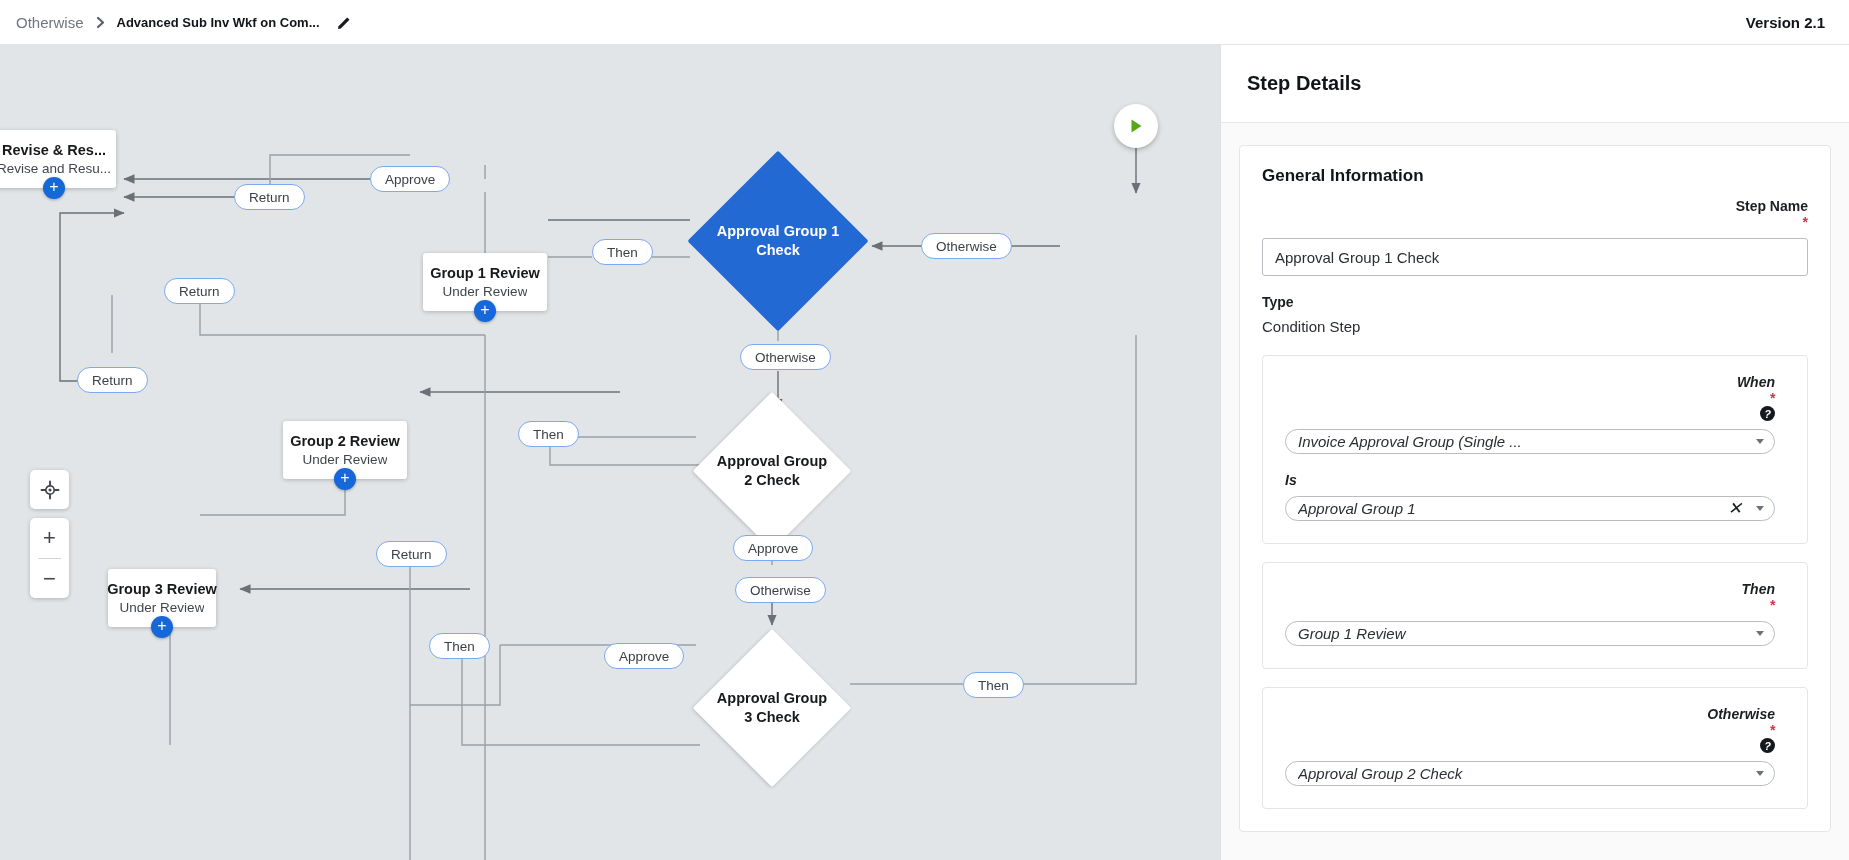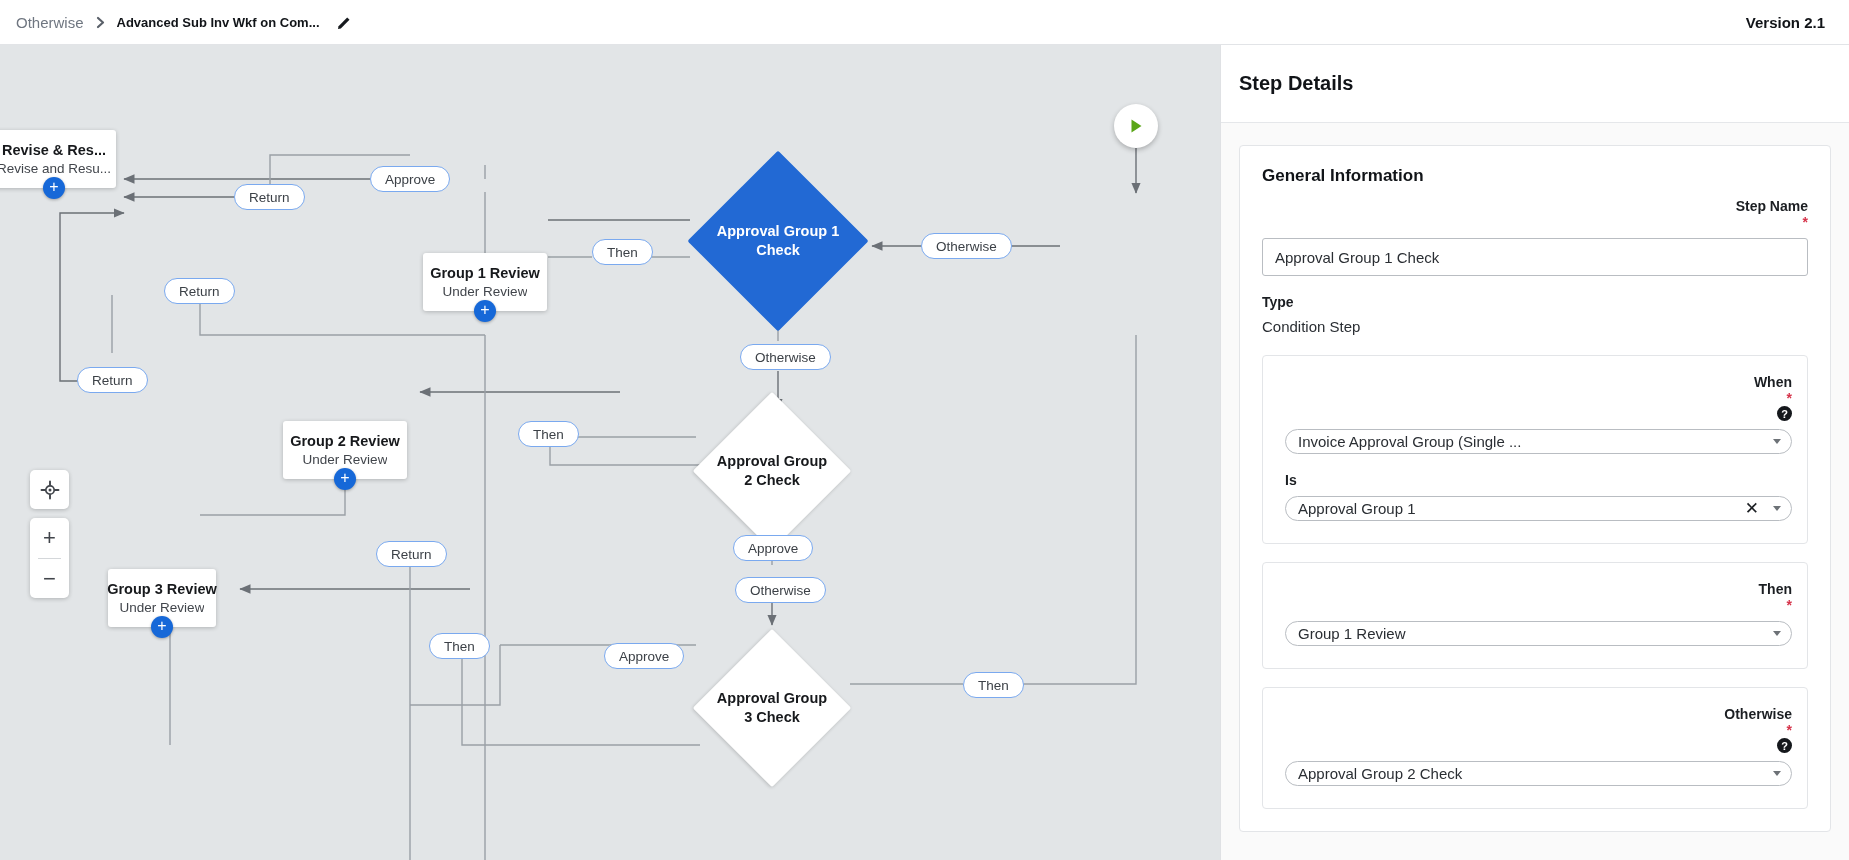--- a/index.html
+++ b/index.html
@@ -119,21 +119,21 @@
   }
   .ctrl-zoom .zdiv { height: 0; border-top: 1px solid #d4d7da; margin: 0 8px; }
 
   
   .panel {
     position: absolute; left: 1220px; top: 45px; width: 629px; height: 815px;
     background: #fafafa; border-left: 1px solid #dfe1e4; overflow: hidden;
   }
   .panel-head {
     height: 78px; background: #ffffff; border-bottom: 1px solid #e5e7ea;
-    display: flex; align-items: center; padding-left: 18px;
+    display: flex; align-items: center; padding-left: 26px;
   }
   .panel-title { font-size: 20px; font-weight: bold; color: #111418; }
   .panel-body { padding: 22px 18px 0 18px; }
 
   .section {
     background: #ffffff; border: 1px solid #e3e5e8; border-radius: 4px;
     padding: 20px 22px 22px 22px; margin-bottom: 20px;
   }
   .sec-title { font-size: 17px; font-weight: bold; color: #111418; margin-bottom: 12px; }
   .lbl {
@@ -162,21 +162,21 @@
     flex: 1; white-space: nowrap; overflow: hidden; text-overflow: ellipsis;
   }
   .caret {
     width: 0; height: 0; border-left: 4.5px solid transparent;
     border-right: 4.5px solid transparent; border-top: 5.5px solid #6d7277;
     margin-left: 8px;
   }
   .clearx { font-size: 17px; color: #1b1e22; margin-right: 6px; cursor: pointer; }
   .field-card {
     border: 1px solid #e3e5e8; border-radius: 4px; background: #fff;
-    padding: 18px 15px 22px 22px; margin-bottom: 18px;
+    padding: 18px 32px 22px 22px; margin-bottom: 18px; font-style: italic;
   }
 </style>
 </head>
 <body>
 
 <div id="app">
 
   <div class="topbar">
     <span class="crumb-root">Otherwise</span>
     <span class="crumb-sep">

